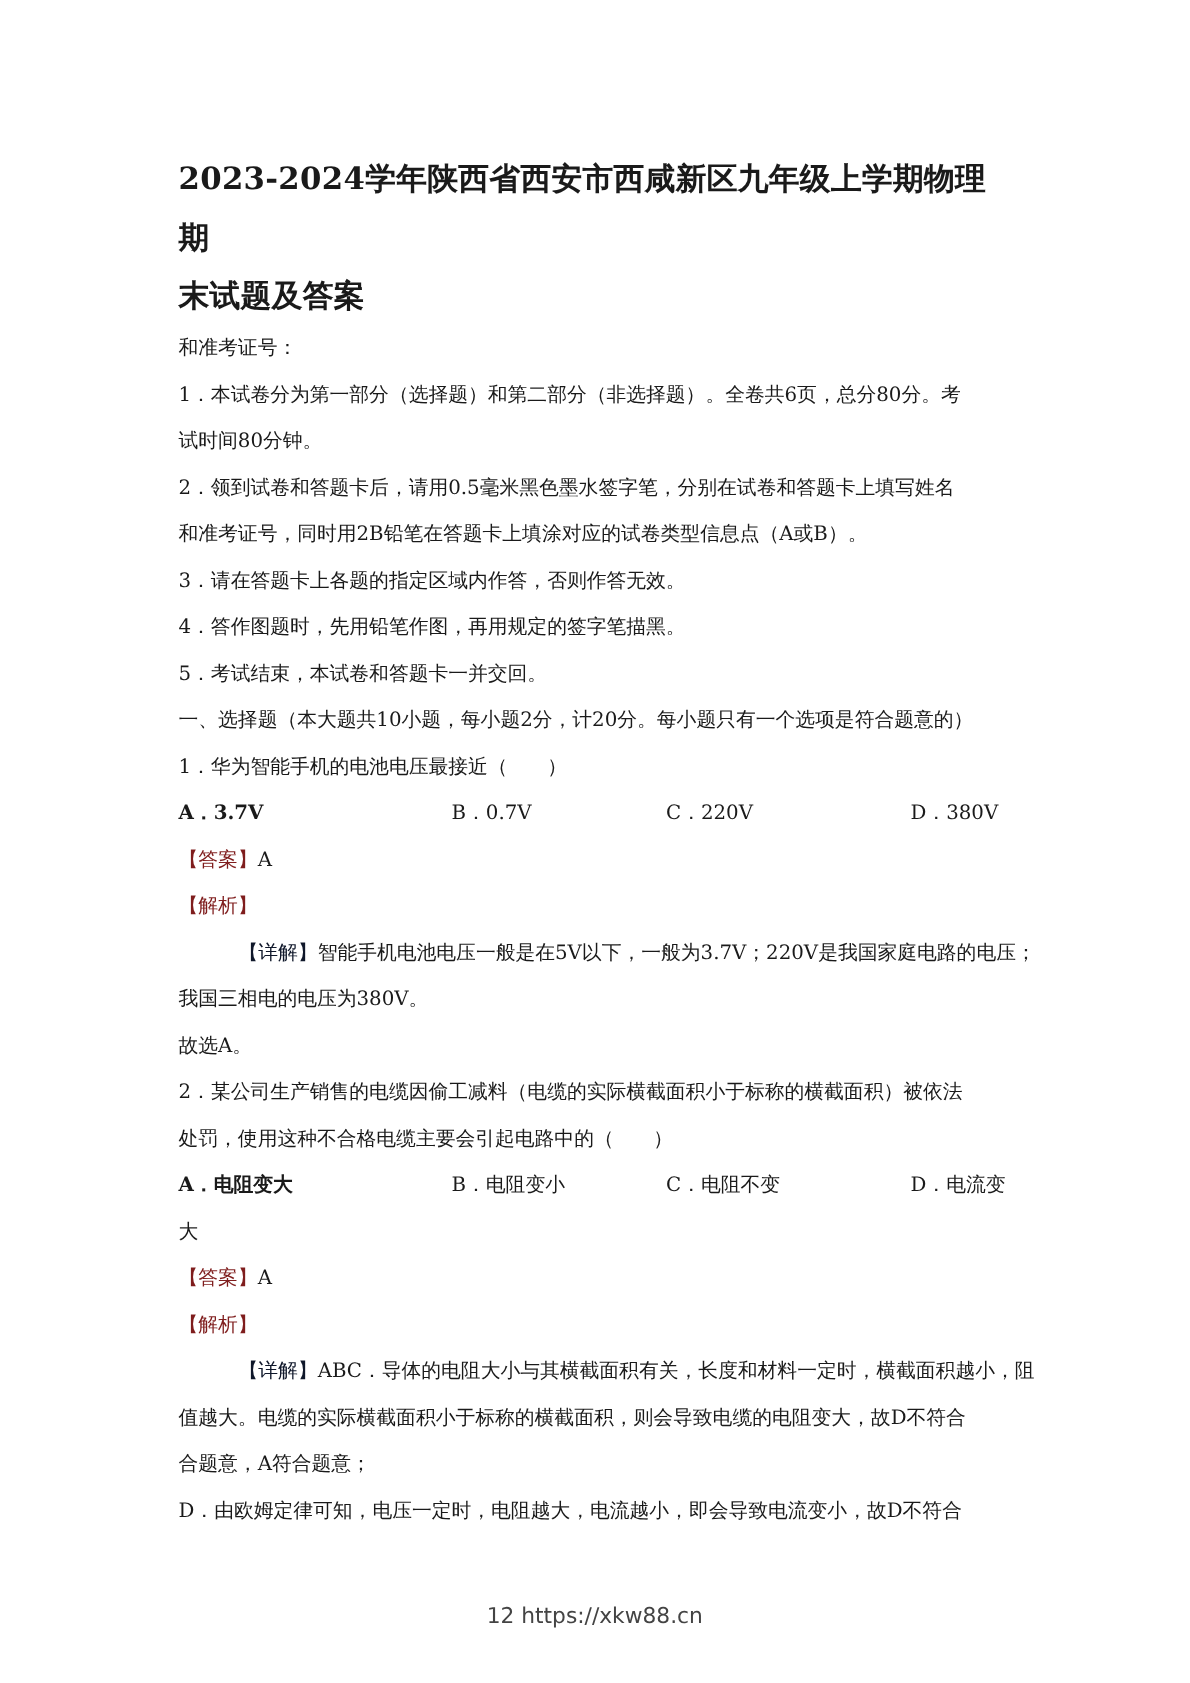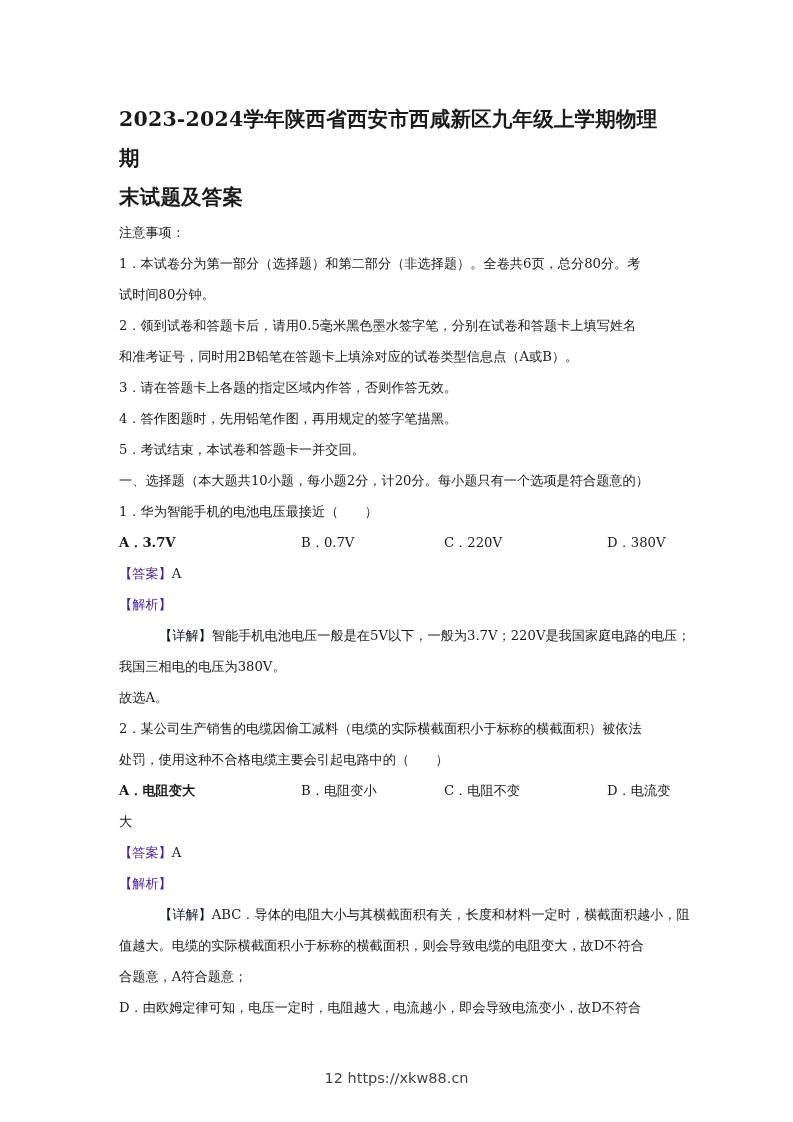--- a/index.html
+++ b/index.html
@@ -12,38 +12,38 @@
   .title {
     font-family: "DejaVu Serif", "Liberation Serif", serif;
     font-size: 20.5px; font-weight: bold; line-height: 39px; margin: 0;
     letter-spacing: 0.2px;
   }
   .line { font-size: 13.2px; line-height: 31px; white-space: nowrap; }
   .center { text-align: center; }
   .opts { position: relative; height: 31px; font-size: 13.2px; line-height: 31px; }
   .opt { position: absolute; top: 0; white-space: nowrap; }
   .opt.a { left: 0; font-weight: bold; } .opt.b { left: 162px; margin-left: 20px; } .opt.c { left: 325px; } .opt.d { left: 488px; }
-  .tag-blue { color: #4c1d95; }
+  .tag-blue { color: #7f1d1d; }
   .tag-black { color: #0f172a; margin-left: 40px; }
   .footer {
     position: absolute; left: 0; width: 793px; top: 1070px; text-align: center;
     font-family: "DejaVu Sans", "Liberation Sans", sans-serif; font-size: 14.5px; color: #444;
   }
 </style>
 </head>
 <body>
 
 <div class="page">
   <h1 class="title">
     <div>2023-2024学年陕西省西安市西咸新区九年级上学期物理期</div>
     <div>末试题及答案</div>
   </h1>
 
   <div>
-    <div class="line">注意事项：</div>
+    <div class="line">和准考证号：</div>
     <div class="line">1．本试卷分为第一部分（选择题）和第二部分（非选择题）。全卷共6页，总分80分。考</div>
     <div class="line">试时间80分钟。</div>
     <div class="line">2．领到试卷和答题卡后，请用0.5毫米黑色墨水签字笔，分别在试卷和答题卡上填写姓名</div>
     <div class="line">和准考证号，同时用2B铅笔在答题卡上填涂对应的试卷类型信息点（A或B）。</div>
     <div class="line">3．请在答题卡上各题的指定区域内作答，否则作答无效。</div>
     <div class="line">4．答作图题时，先用铅笔作图，再用规定的签字笔描黑。</div>
     <div class="line">5．考试结束，本试卷和答题卡一并交回。</div>
   </div>
 
   <div class="line">一、选择题（本大题共10小题，每小题2分，计20分。每小题只有一个选项是符合题意的）</div>

